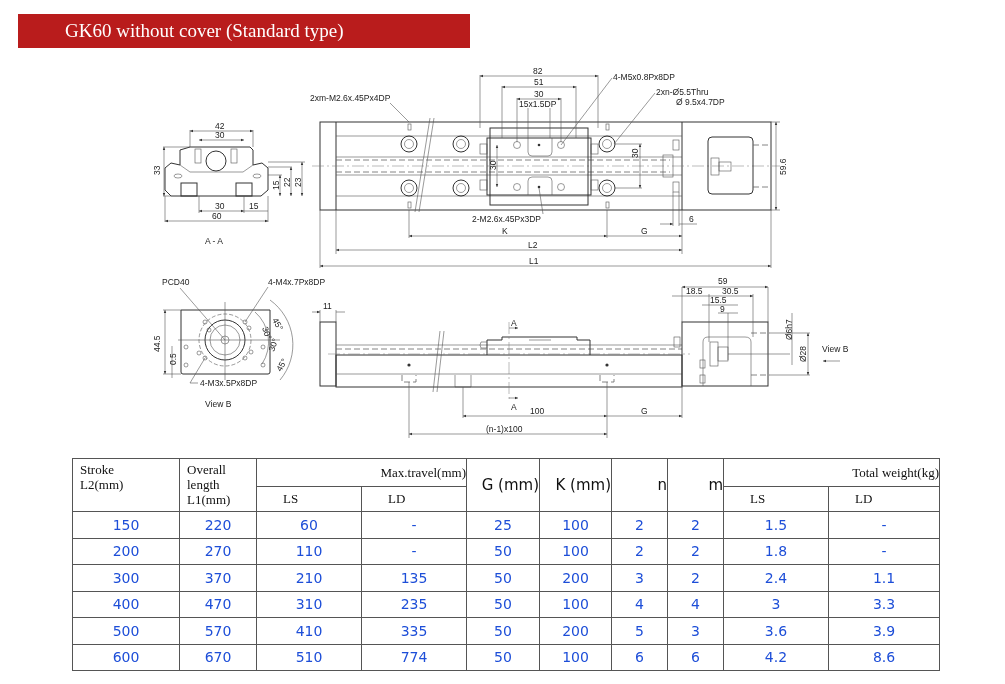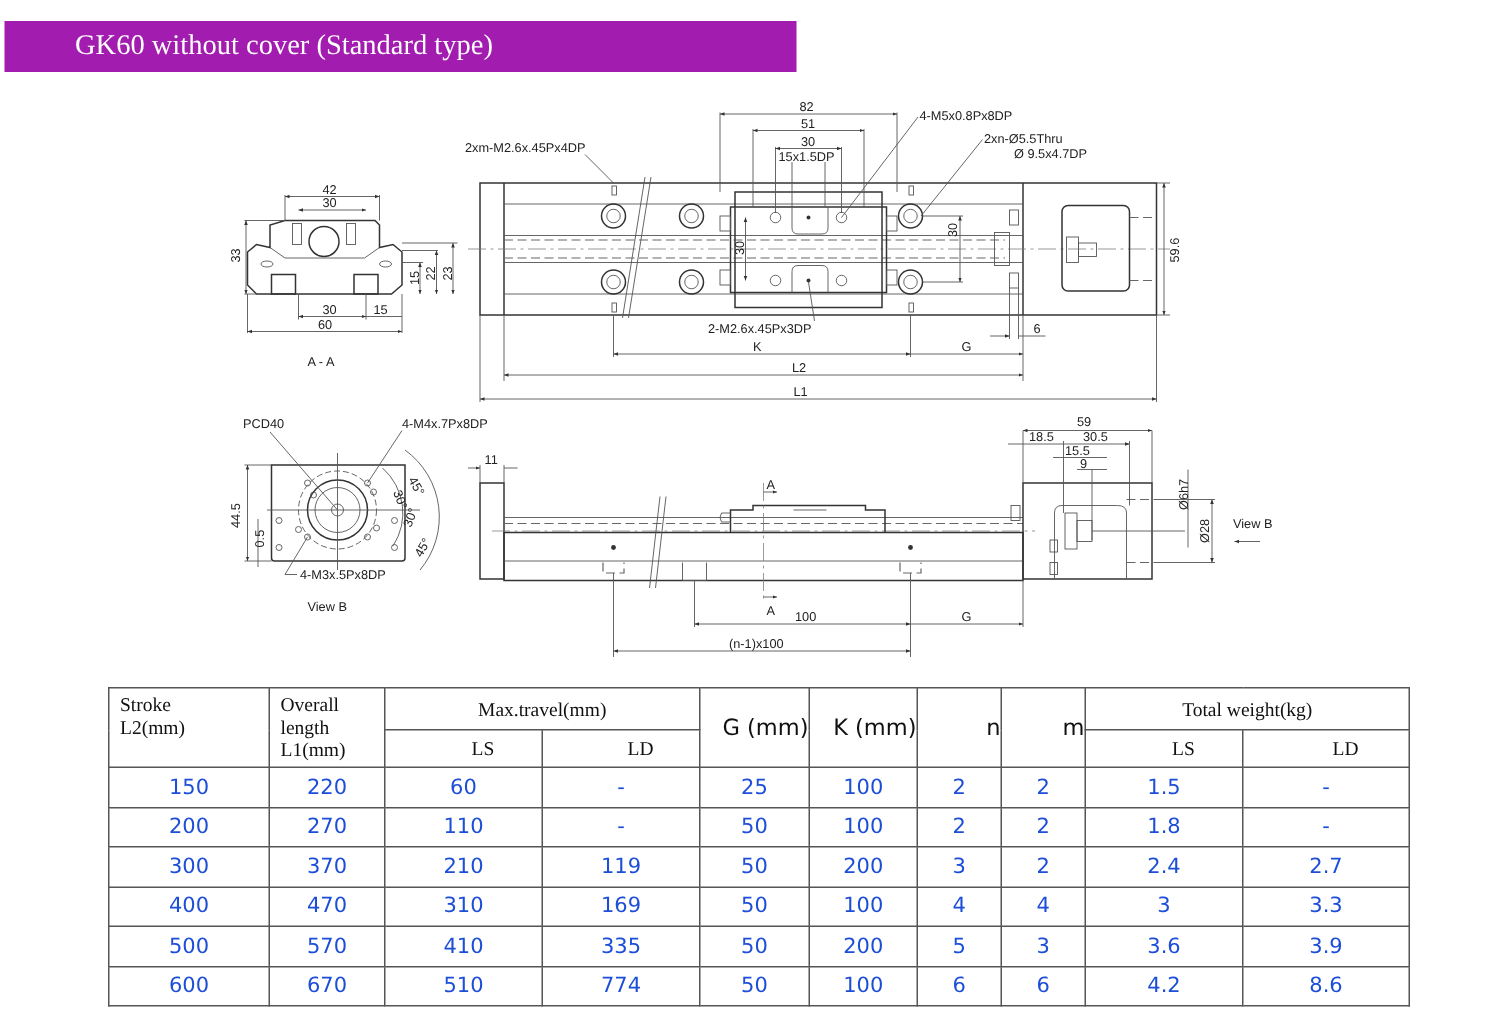--- a/index.html
+++ b/index.html
@@ -1,31 +1,31 @@
 <!DOCTYPE html>
 <html><head>
 <meta charset="utf-8">
 <style>
   html, body { margin: 0; padding: 0; background: #ffffff; }
   body { width: 1005px; height: 684px; position: relative; overflow: hidden; font-family: "Liberation Sans", sans-serif; }
-  .banner { position: absolute; left: 3px; top: 14px; width: 528px; height: 34px; background: #a21caf; }
+  .banner { position: absolute; left: 18px; top: 14px; width: 452px; height: 34px; background: #b91c1c; }
   .banner-title { position: absolute; left: 47px; top: 6px; color: #ffffff; font-family: "Liberation Serif", serif; font-size: 19px; white-space: nowrap; }
   svg.drawing { position: absolute; left: 0; top: 0; }
   svg.drawing text { font-family: "Liberation Sans", sans-serif; font-size: 8.5px; fill: #222; }
   .ln { stroke: #333; stroke-width: 1; fill: none; }
   .thin { stroke: #555; stroke-width: 0.6; fill: none; }
   .dash { stroke: #666; stroke-width: 0.8; fill: none; stroke-dasharray: 6 3; }
   .center { stroke: #777; stroke-width: 0.5; fill: none; stroke-dasharray: 12 3 2 3; }
   table.spec { position: absolute; left: 72px; top: 458px; width: 867px; border-collapse: collapse; table-layout: fixed; }
   table.spec th, table.spec td { border: 1px solid #555; padding: 0; }
   table.spec th { font-weight: normal; color: #111; border-radius: 16px; }
   .th-serif { font-family: "Liberation Serif", serif; font-size: 13px; text-align: left; vertical-align: top; padding: 3px 0 0 7px !important; line-height: 15px; }
-  .th-serif-c { font-family: "Liberation Serif", serif; font-size: 13px; text-align: center; vertical-align: middle; }
+  .th-serif-c { font-family: "Liberation Serif", serif; font-size: 13px; text-align: right; vertical-align: middle; }
   .th-sans { font-family: "DejaVu Sans", sans-serif; font-size: 15px; text-align: right; vertical-align: middle; }
-  .th-sub { font-family: "Liberation Serif", serif; font-size: 13px; text-align: center; padding-left: 26px !important; height: 24px; }
+  .th-sub { font-family: "Liberation Serif", serif; font-size: 13px; text-align: left; padding-left: 26px !important; height: 24px; }
   table.spec td { font-family: "DejaVu Sans", sans-serif; font-size: 14px; text-align: center; height: 25.5px; color: #1d4ed8; }
   .row1 th { height: 27px; }
 </style>
 </head>
 <body>
 
 <div class="banner">
   <span class="banner-title">GK60 without cover (Standard type)</span>
 </div>
 
@@ -375,33 +375,33 @@
         <td>100</td>
         <td>2</td>
         <td>2</td>
         <td>1.8</td>
         <td>-</td>
       </tr>
       <tr>
         <td>300</td>
         <td>370</td>
         <td>210</td>
-        <td>119</td>
+        <td>135</td>
         <td>50</td>
         <td>200</td>
         <td>3</td>
         <td>2</td>
         <td>2.4</td>
-        <td>2.7</td>
+        <td>1.1</td>
       </tr>
       <tr>
         <td>400</td>
         <td>470</td>
         <td>310</td>
-        <td>169</td>
+        <td>235</td>
         <td>50</td>
         <td>100</td>
         <td>4</td>
         <td>4</td>
         <td>3</td>
         <td>3.3</td>
       </tr>
       <tr>
         <td>500</td>
         <td>570</td>

